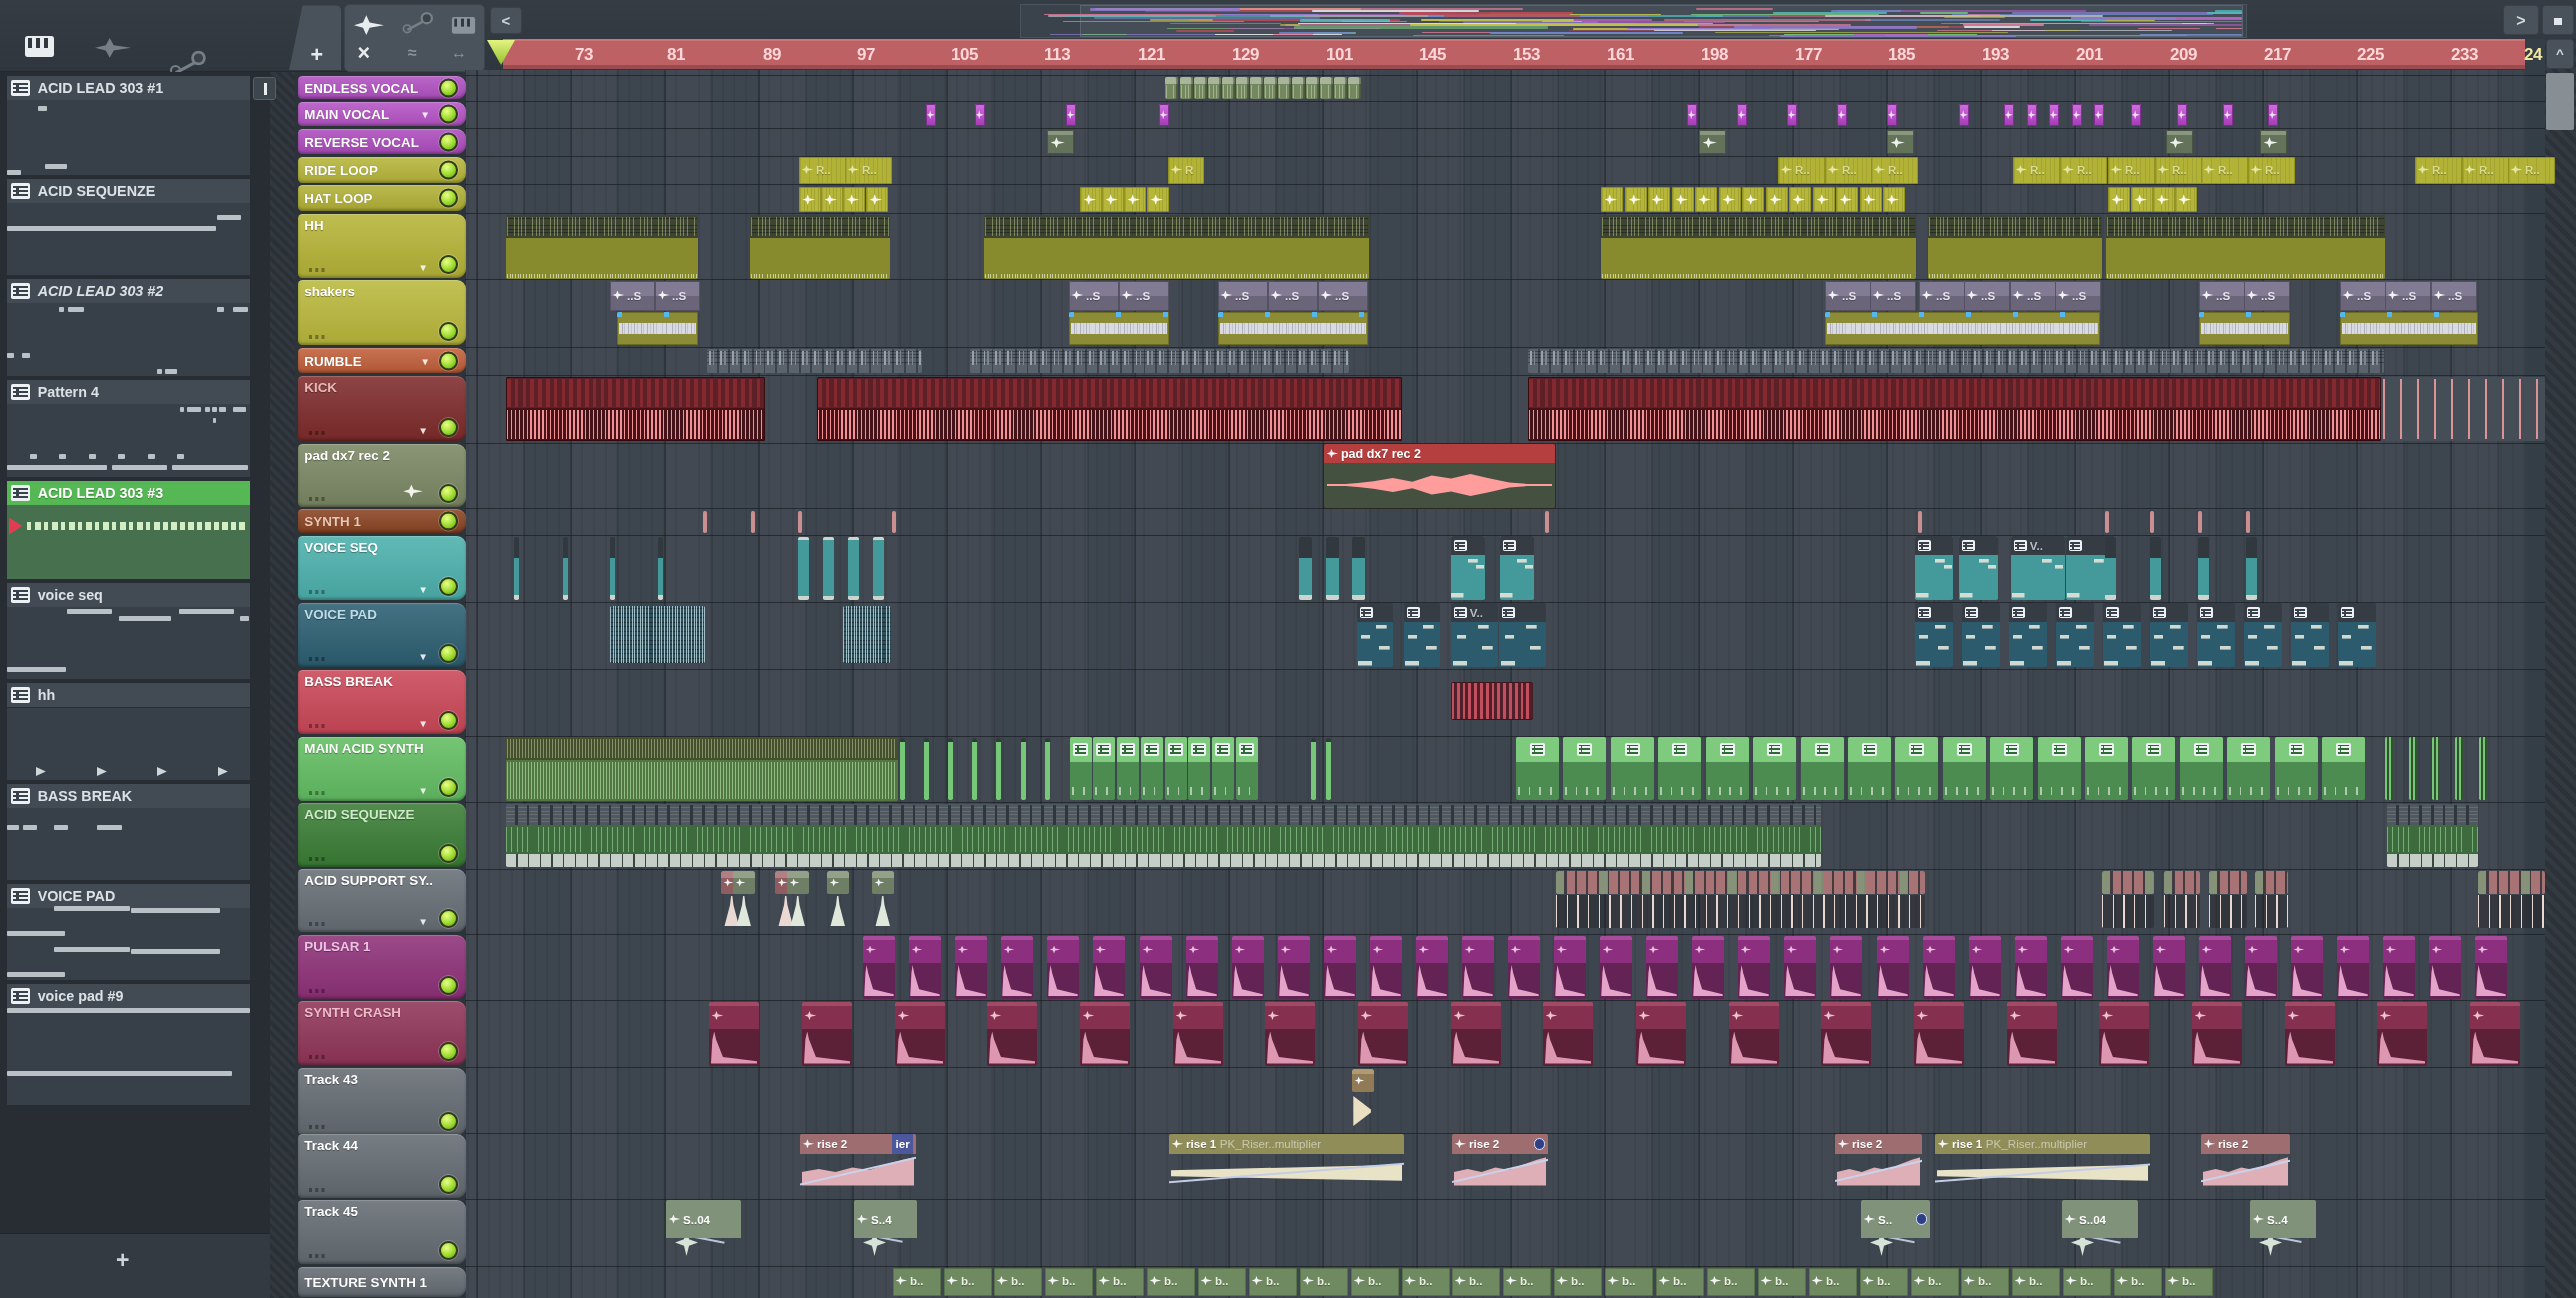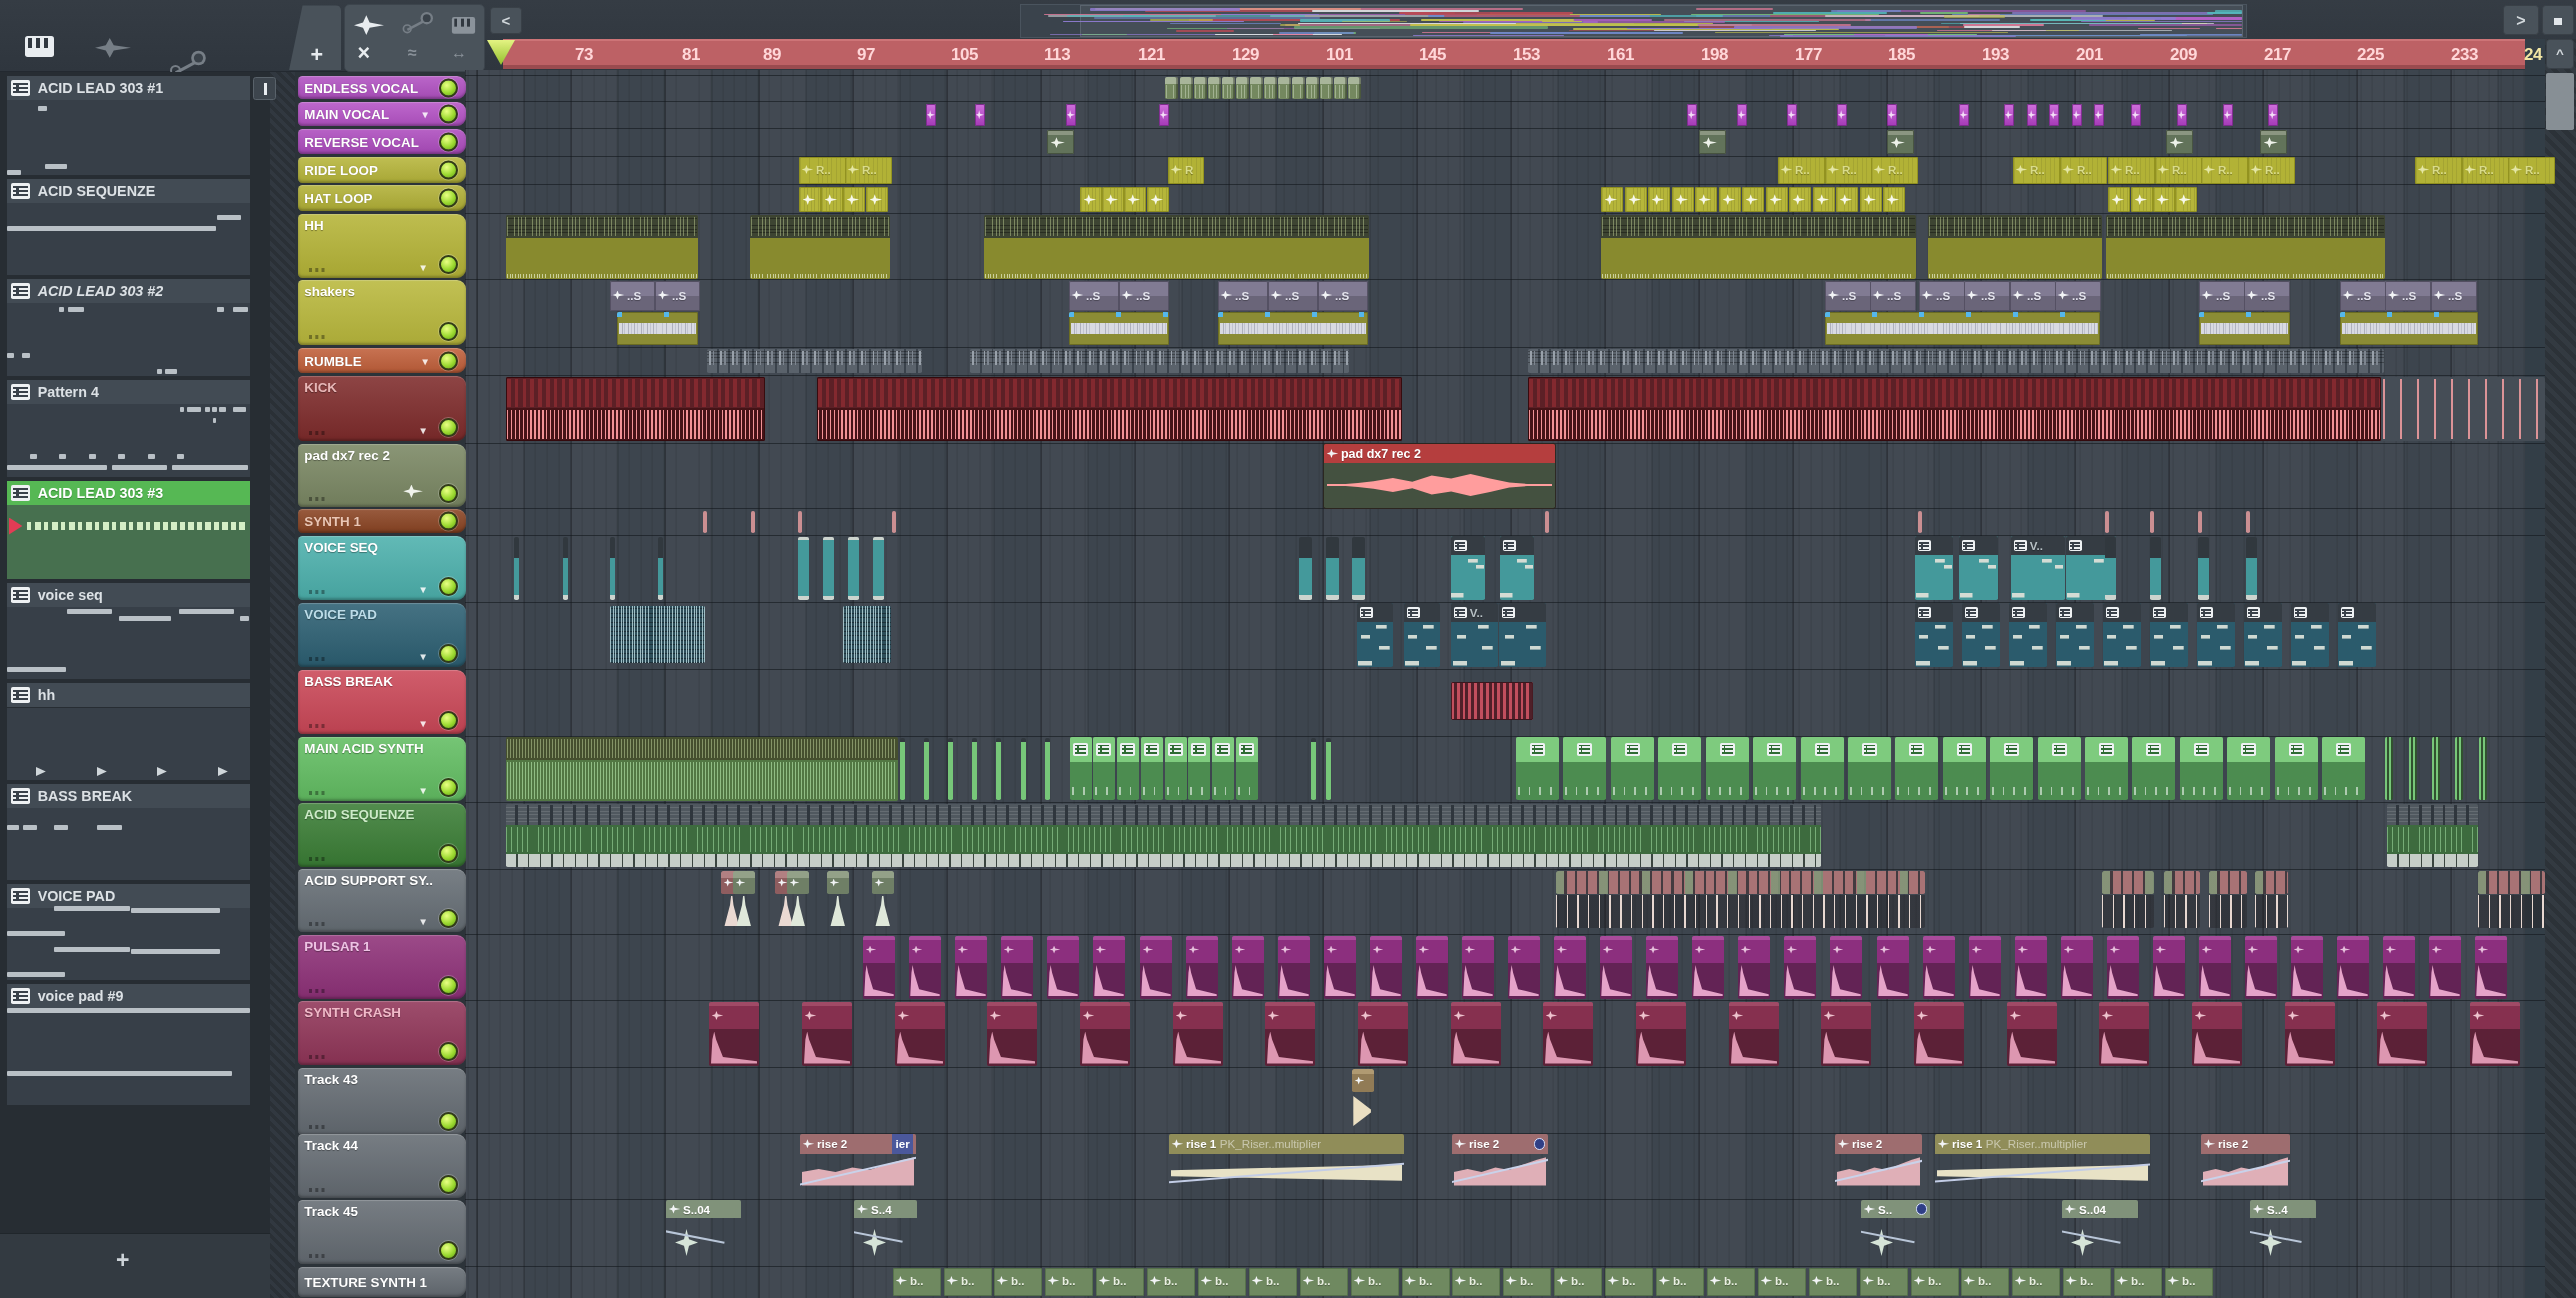--- a/index.html
+++ b/index.html
@@ -166,21 +166,21 @@
   .k-t43{background:transparent}
   .k-t43 .hd{height:23px;background:linear-gradient(#b09a72 0 5.4px,#917b56 5.4px);border-radius:1.8px}
   .k-t43 .hd .g{width:9.8px;height:8px}
   .k-t43::after{left:6%;width:82%;top:27px;height:30px;background:#ebdfc2;clip-path:polygon(0% 0%,100% 45%,100% 55%,0% 100%)}
   .k-r2 .hd{height:19.7px;background:#9e6d6f}
   .k-r2::before{left:-3%;width:106%;top:36px;height:1.8px;background:#c9d2ea;transform:rotate(-13deg);z-index:1}
   .k-r2::after{left:1.8px;right:1.8px;top:21.5px;height:30px;background:#dfafb7;clip-path:polygon(0 55%,15% 45%,30% 55%,45% 40%,60% 48%,75% 30%,90% 14%,100% 6%,100% 100%,0 100%)}
   .k-r1 .hd{height:19.7px;background:#908d59}
   .k-r1::before{left:-2%;width:104%;top:38px;height:1.8px;background:#c3cde6;transform:rotate(-4.5deg);z-index:1}
   .k-r1::after{left:1.8px;right:1.8px;top:29px;height:21.5px;background:#e8e2c6;clip-path:polygon(0 34%,100% 8%,100% 82%,0 62%)}
-  .k-s .hd{height:18px;background:linear-gradient(#8fa08c 0 0),#80927a;background:#80927a}
+  .k-s .hd{height:38px;background:linear-gradient(#8fa08c 0 0),#80927a;background:#80927a}
   .k-s::before{left:-2%;width:80%;top:36px;height:1.8px;background:#b9c6d8;transform:rotate(11deg);z-index:1}
   .k-s::after{left:9px;top:29px;width:23px;height:27px;background:#d6e4d8;clip-path:polygon(50% 0,61% 38%,100% 50%,61% 62%,50% 100%,39% 62%,0 50%,39% 38%)}
   .k-b{background:#6f8960;box-shadow:inset 0 0 0 0.9px #55704a}
   .k-b .hd{height:25px;color:#e9efe1}
 </style>
 </head>
 <body>
 
 <div id="app">
   <div class="topbar"></div>
@@ -316,21 +316,21 @@
       <div class="mline" style="left: 1068px; top: 19.7px; width: 153px; height: 1.8px; background: rgb(181, 95, 197); opacity: 0.573084;"></div>
       <div class="mline" style="left: 252px; top: 29px; width: 40px; height: 1.8px; background: rgb(226, 123, 154); opacity: 0.910469;"></div>
       <div class="mline" style="left: 155px; top: 25px; width: 58px; height: 2.7px; background: rgb(184, 74, 85); opacity: 0.815811;"></div>
       <div class="mline" style="left: 273px; top: 21.5px; width: 254px; height: 2.7px; background: rgb(121, 196, 123); opacity: 0.61233;"></div>
       <div class="mline" style="left: 73px; top: 12.5px; width: 226px; height: 1.8px; background: rgb(111, 136, 200); opacity: 0.59507;"></div>
     </div>
 
   <div class="grid"></div>
   <div class="timeline" id="timeline">
       <span class="tnum" style="left: 72px;">73</span>
-      <span class="tnum" style="left: 179px;">81</span>
+      <span class="tnum" style="left: 164px;">81</span>
       <span class="tnum" style="left: 260px;">89</span>
       <span class="tnum" style="left: 354px;">97</span>
       <span class="tnum" style="left: 448px;">105</span>
       <span class="tnum" style="left: 541px;">113</span>
       <span class="tnum" style="left: 635px;">121</span>
       <span class="tnum" style="left: 729px;">129</span>
       <span class="tnum" style="left: 823px;">101</span>
       <span class="tnum" style="left: 916px;">145</span>
       <span class="tnum" style="left: 1010px;">153</span>
       <span class="tnum" style="left: 1104px;">161</span>

